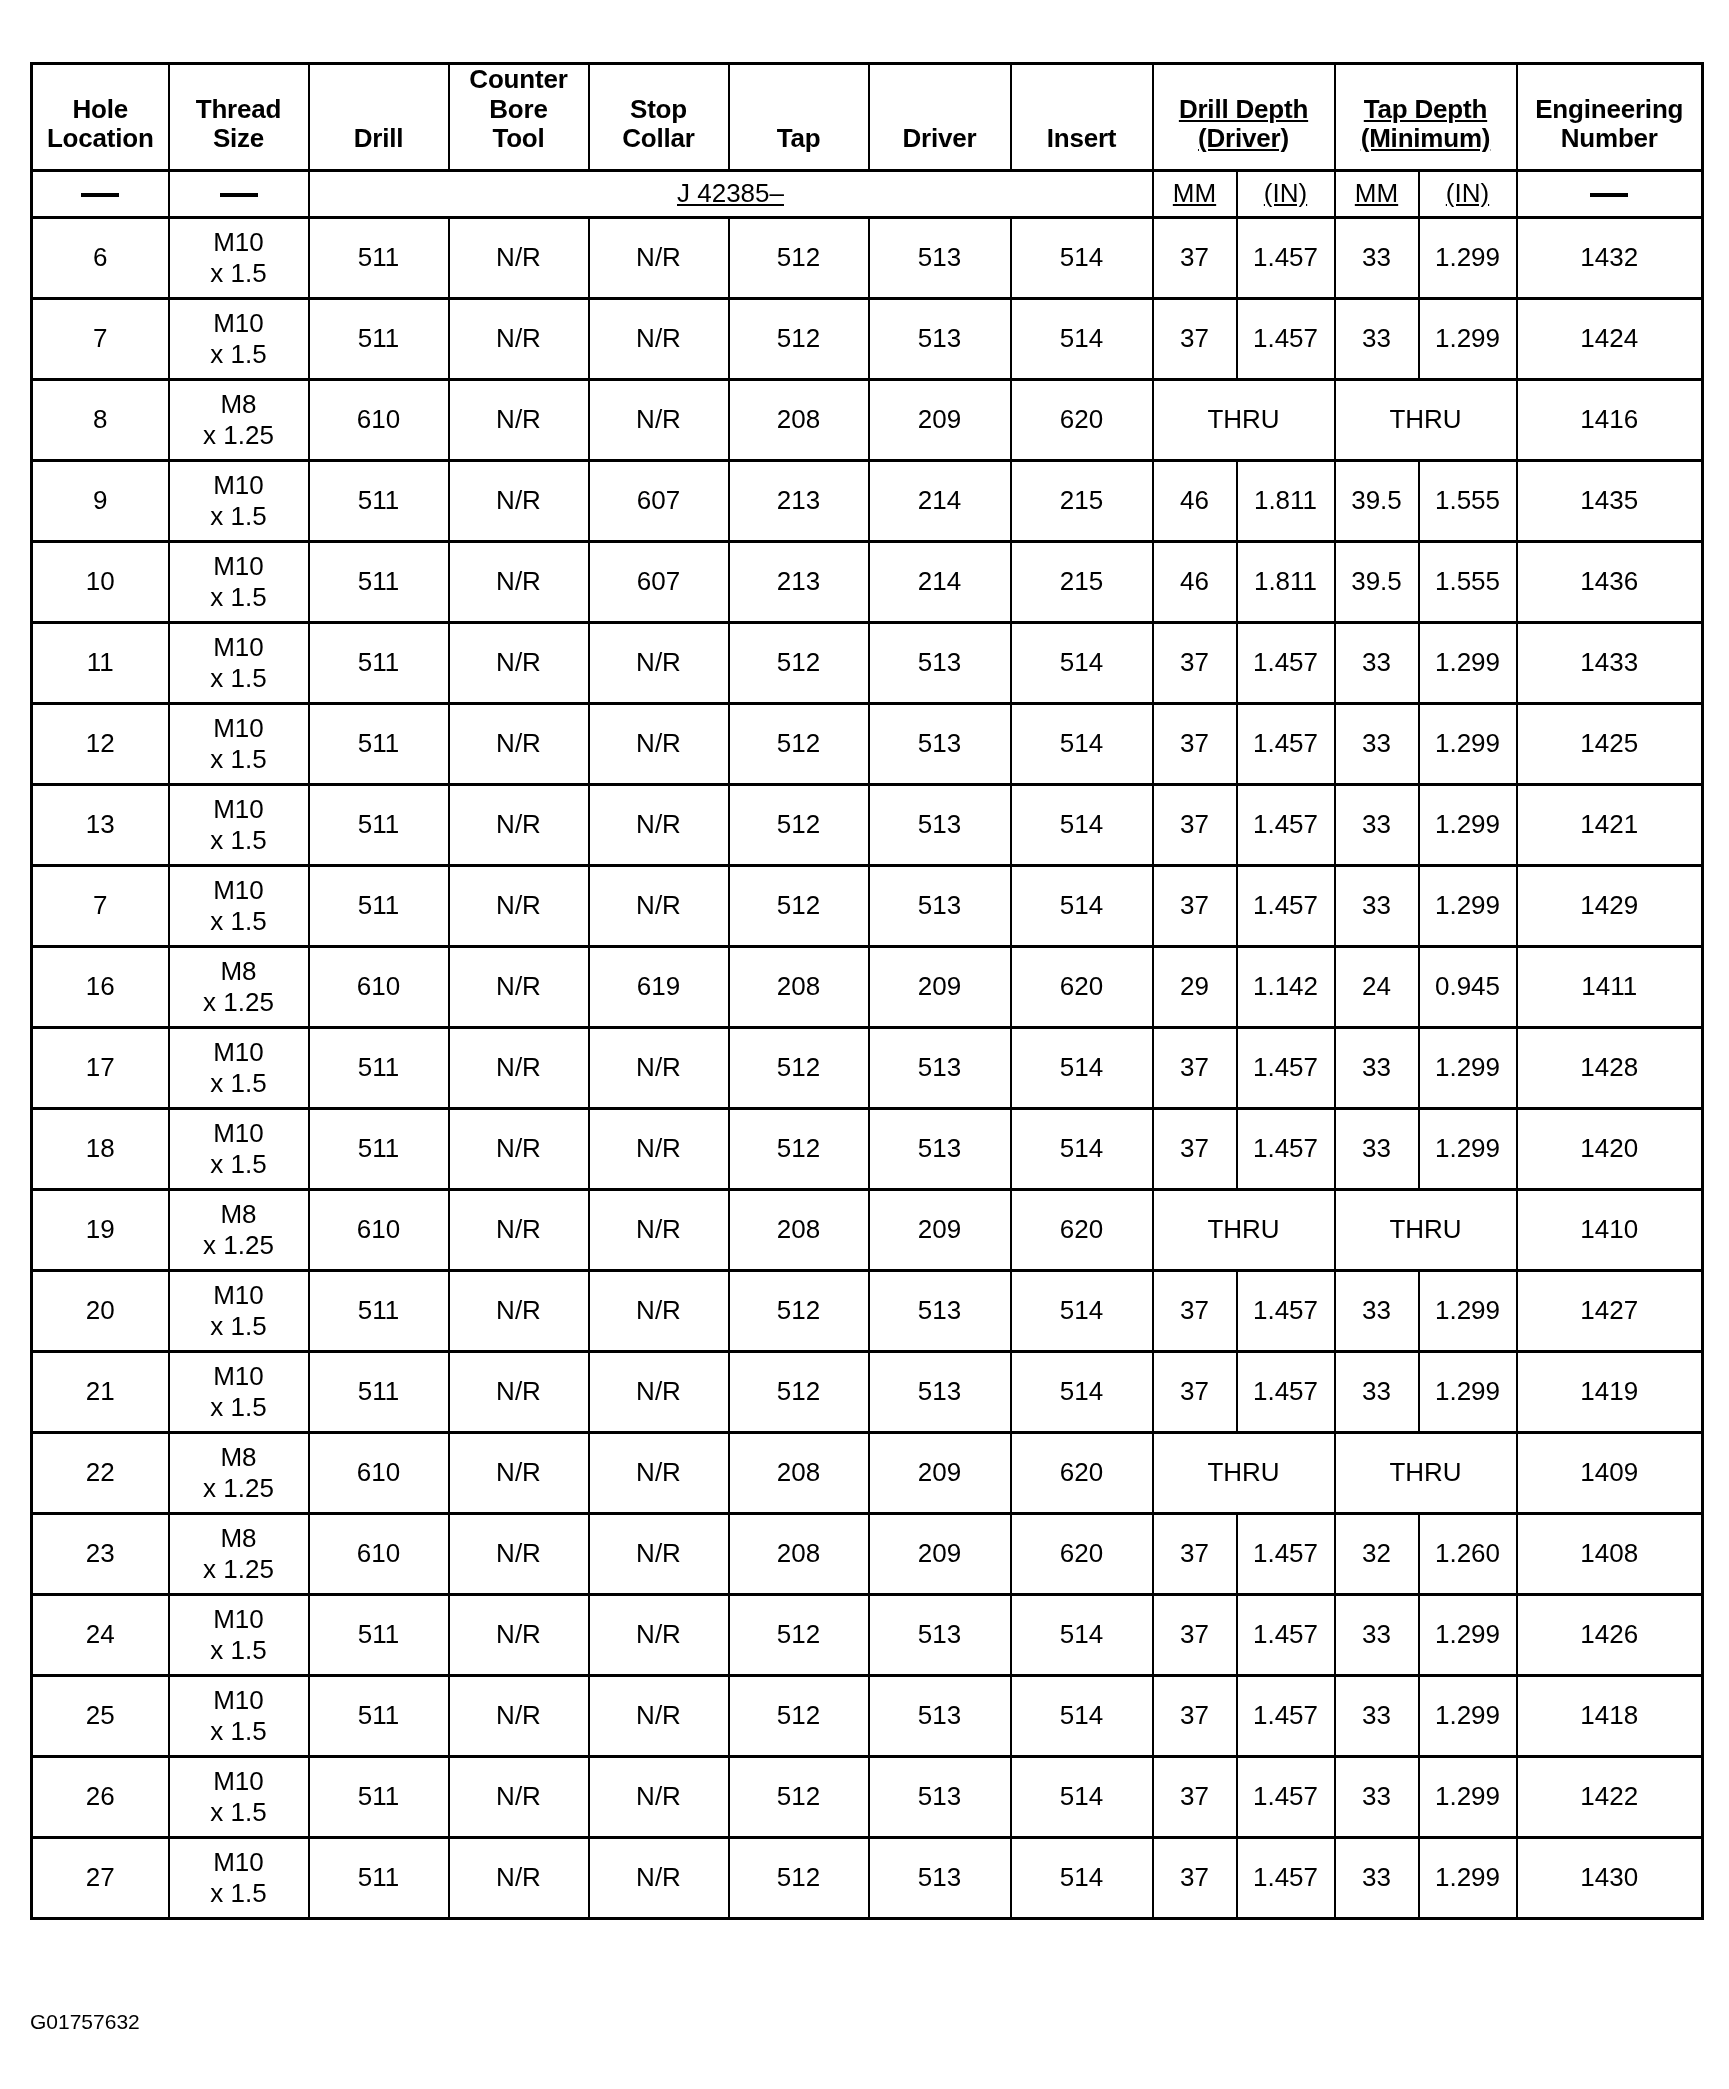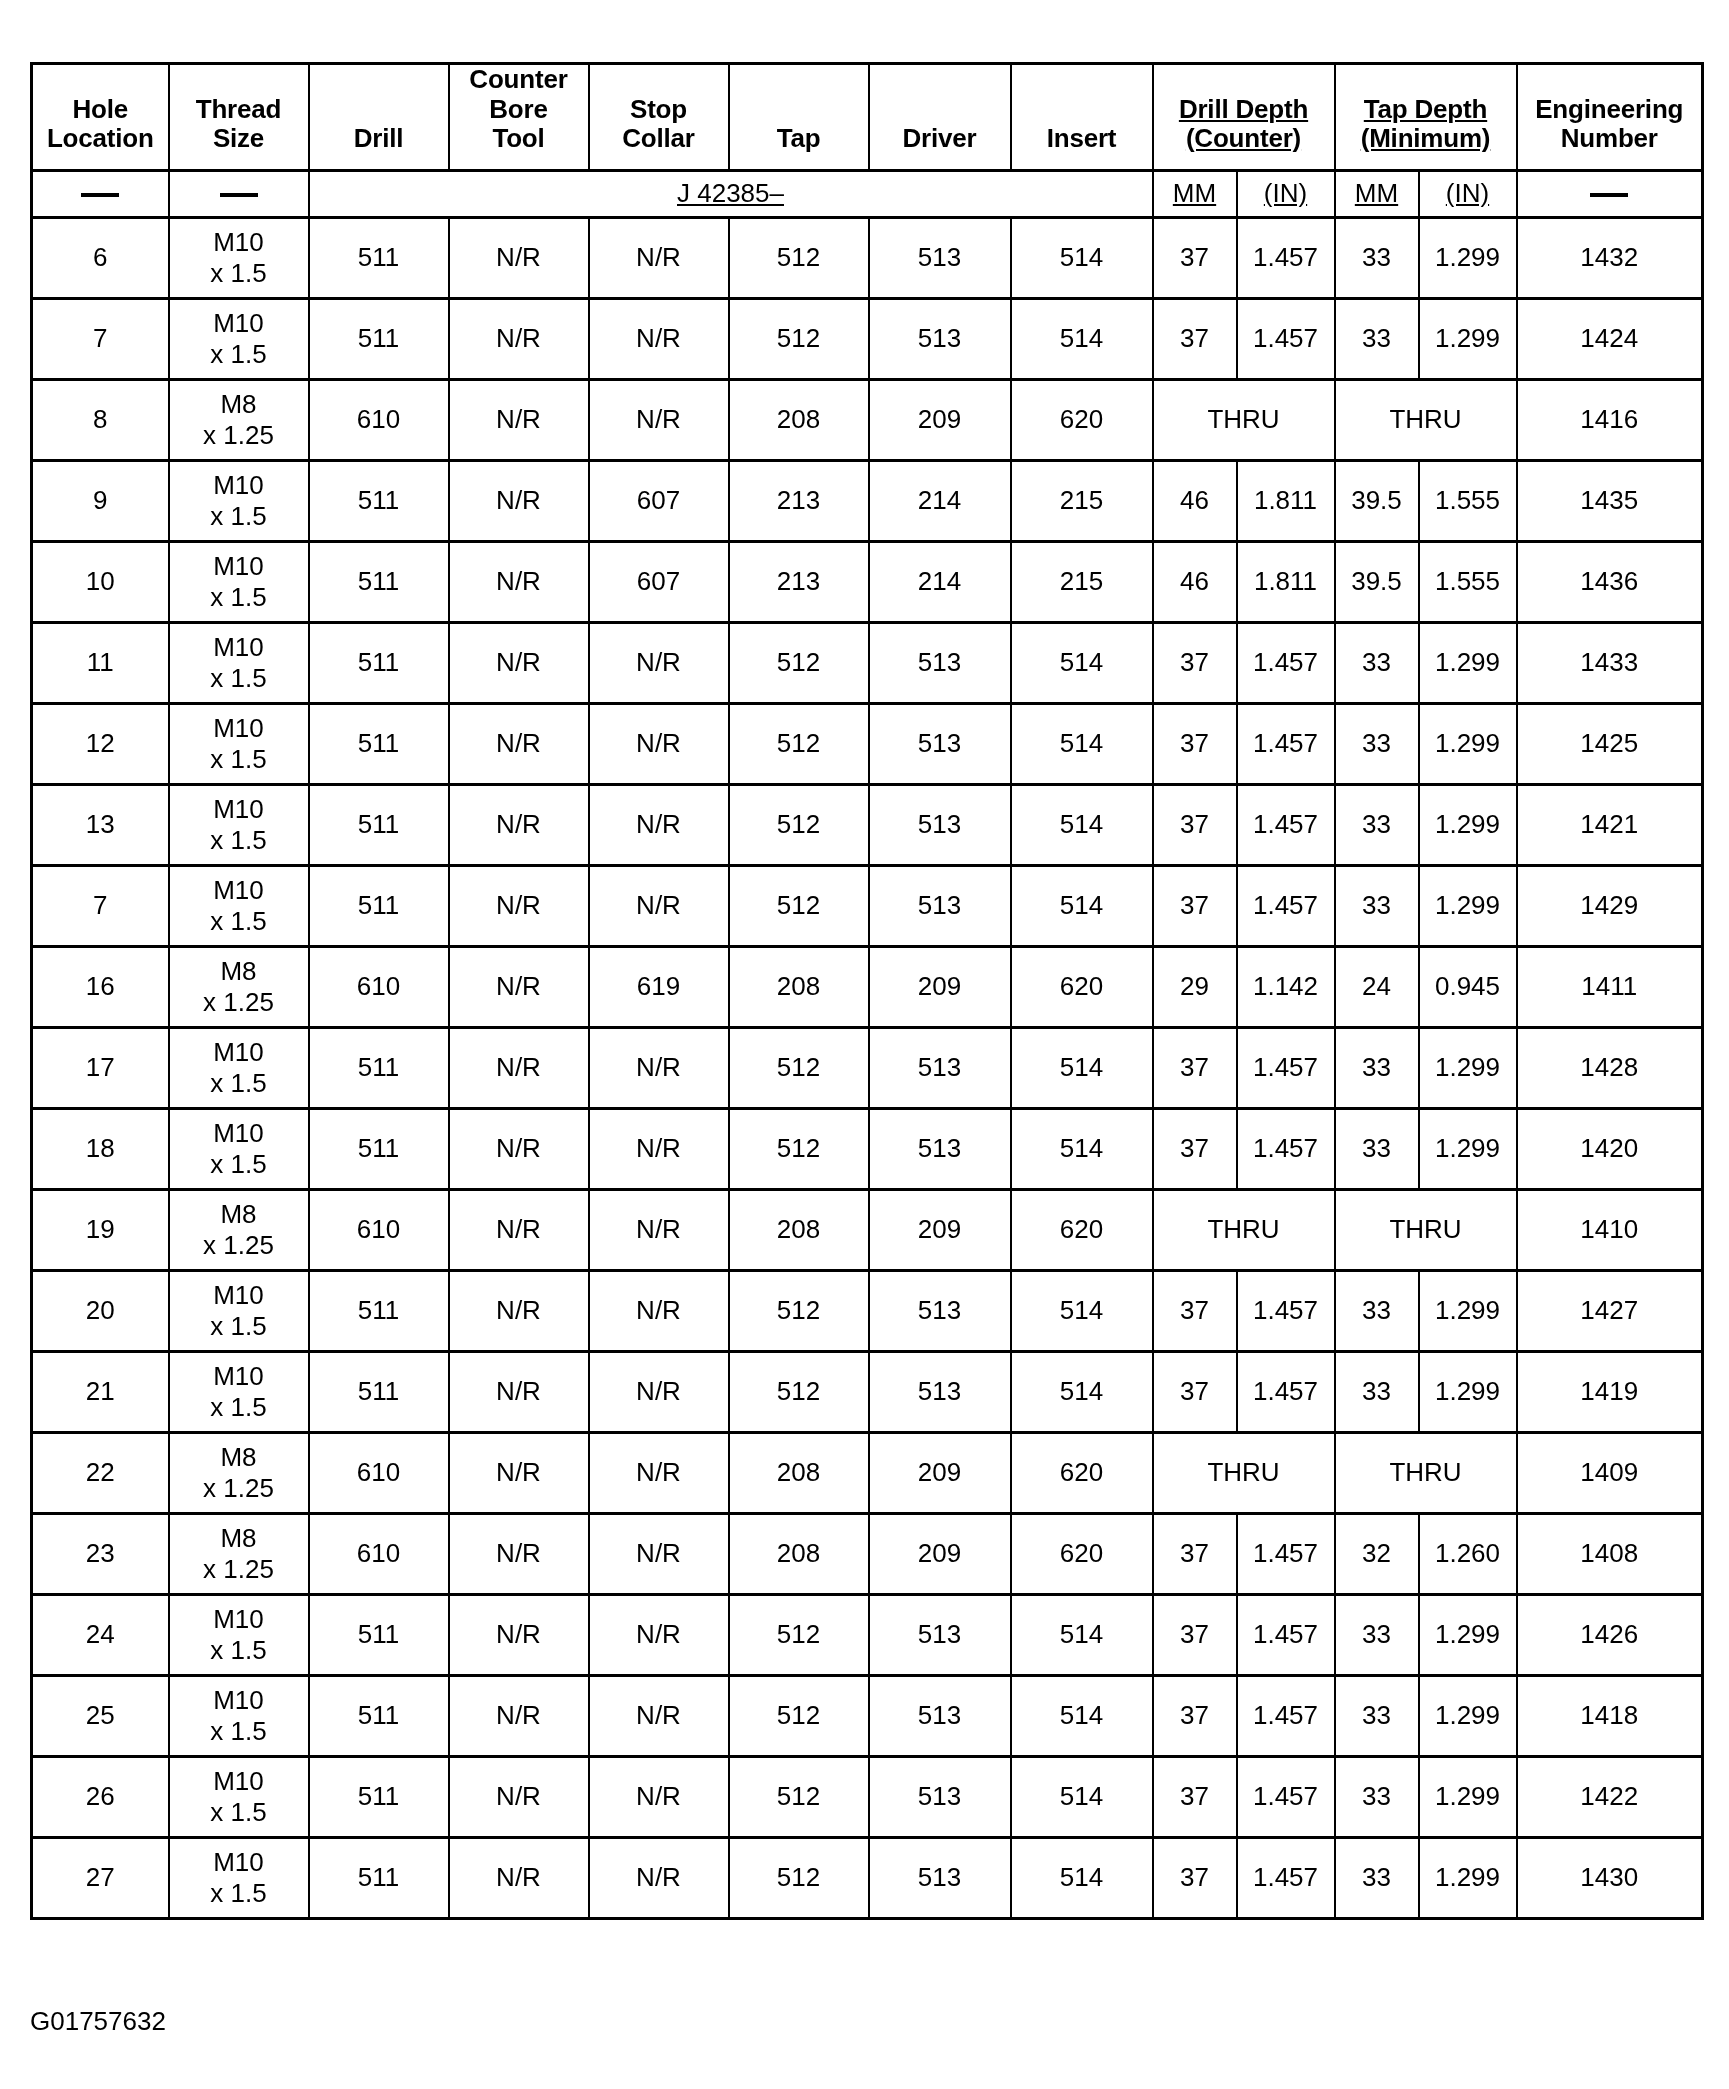--- a/index.html
+++ b/index.html
@@ -17,21 +17,21 @@
     font-size:26px; line-height:31px; font-weight:normal;
   }
   #spec-table th { font-weight:bold; vertical-align:bottom; padding-bottom:15px; line-height:29.5px; letter-spacing:-0.2px; }
   #spec-table th.depth { vertical-align:bottom;text-decoration:underline; }
   tr.hdr { height:106px; }
   tr.units { height:47px; }
   tr.units td { font-weight:bold;text-decoration:underline; }
   tr.data { height:81px; }
   td.thread span { display:block; }
   .dash { display:inline-block; width:38px; height:3.3px; background:#000; vertical-align:middle; }
-  #caption { position:absolute; left:30px; top:2010px; font-size:26px; line-height:23px; }
+  #caption { position:absolute; left:30px; top:2010px; font-size:21px; line-height:23px; }
 </style>
 </head>
 <body>
 
 <table id="spec-table">
   <colgroup>
     <col style="width:137px">
       <col style="width:140px">
       <col style="width:140px">
       <col style="width:140px">
@@ -48,21 +48,21 @@
   <thead>
     <tr class="hdr">
       <th><span>Hole</span><br><span>Location</span></th>
       <th><span>Thread</span><br><span>Size</span></th>
       <th>Drill</th>
       <th><span>Counter</span><br><span>Bore</span><br><span>Tool</span></th>
       <th><span>Stop</span><br><span>Collar</span></th>
       <th>Tap</th>
       <th>Driver</th>
       <th>Insert</th>
-      <th colspan="2" class="depth"><span>Drill Depth</span><br><span>(Counter)</span></th>
+      <th colspan="2" class="depth"><span>Drill Depth</span><br><span>(Driver)</span></th>
       <th colspan="2" class="depth"><span>Tap Depth</span><br><span>(Minimum)</span></th>
       <th><span>Engineering</span><br><span>Number</span></th>
     </tr>
   </thead>
   <tbody id="tbody">
     <tr class="units">
       <td><span class="dash"></span></td>
       <td><span class="dash"></span></td>
       <td colspan="6">J 42385–</td>
       <td>MM</td>

